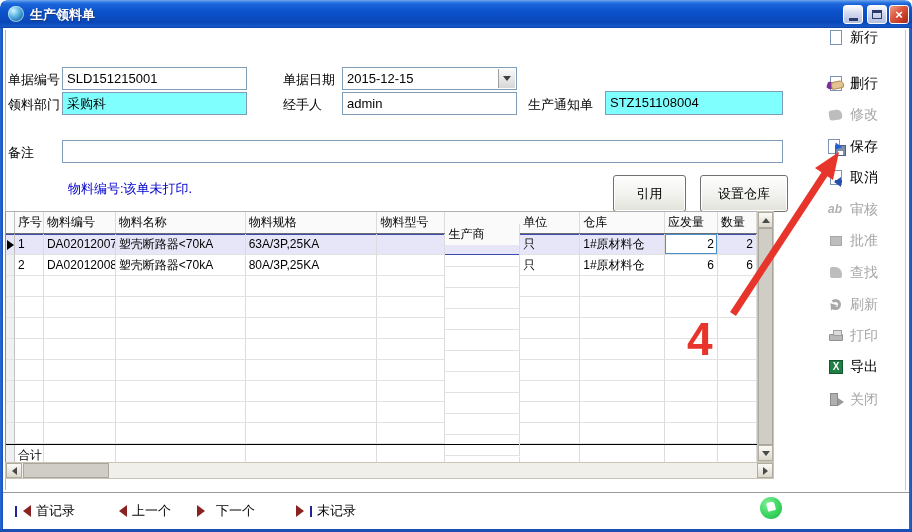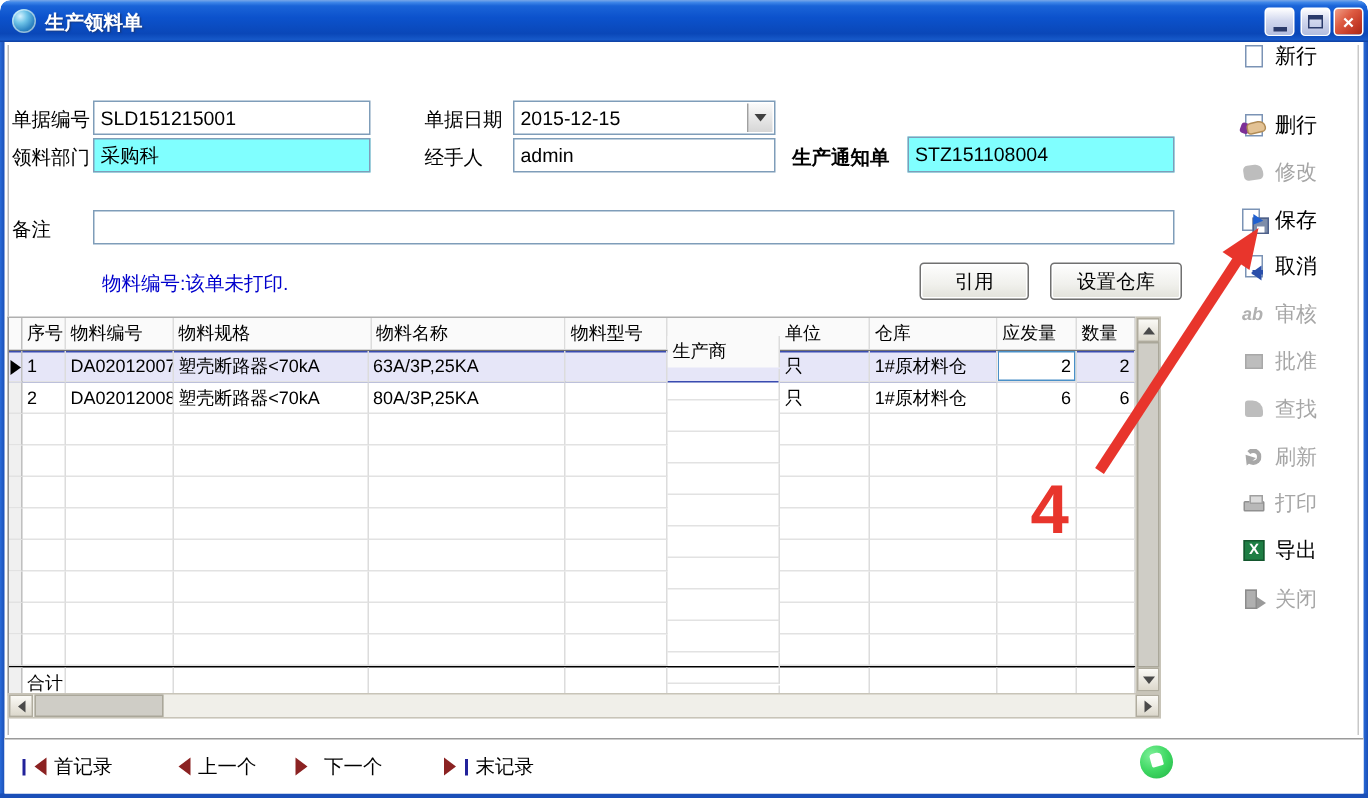--- a/index.html
+++ b/index.html
@@ -32,21 +32,21 @@
   
   .flabel { position:absolute; font-size:13px; color:#000; white-space:nowrap; }
   .finput { position:absolute; border:1px solid #7f9db9; background:#fff; font-size:13px;
             padding-left:4px; line-height:21px; white-space:nowrap; overflow:hidden; }
   .cyan { background:#80ffff; }
   .combo-arrow { position:absolute; right:1px; top:1px; width:17px; height:19px;
     background:linear-gradient(180deg,#fafafa,#d6d6d6); border-left:1px solid #a0a0a0;
     display:flex; align-items:center; justify-content:center; }
   .chev-down { width:0; height:0; border:4px solid transparent; border-top:5px solid #404040; margin-top:4px; }
   .print-info { position:absolute; left:68px; top:180px; font-size:13px; color:#0000cc; }
-  .pushbtn { position:absolute; height:25px; border:1px solid #707070; border-radius:3px;
+  .pushbtn { position:absolute; height:37px; border:1px solid #707070; border-radius:3px;
     background:linear-gradient(180deg,#fefefe,#f0f0ec 60%,#e2e2da); font-size:13px; color:#000;
     display:flex; align-items:center; justify-content:center; box-shadow:inset 0 0 0 1px #fff; }
   
   .grid { position:absolute; left:5px; top:211px; width:752px; border-left:1px solid #909090; border-top:1px solid #b0b0b0; background:#fff; }
   .trow { display:flex; height:21px; }
   .thead { height:22px; background:#fafafa; border-bottom:1px solid #707070; }
   .cell { height:100%; border-right:1px solid #dcdcdc; border-bottom:1px solid #e2e2e2;
     font-size:12px; line-height:20px; padding:0 3px; white-space:nowrap; overflow:hidden; color:#000; }
   .thead .cell { border-bottom:none; background:#fafafa; }
   .ind { background:#f0f0f0; border-right:1px solid #c0c0c0; padding:0; position:relative; }
@@ -149,38 +149,38 @@
         <span class="chev-down"></span>
       </span>
   </div>
 
   <div class="flabel" style="left:8px; top:96px;">领料部门</div>
   <div class="finput cyan" style="left:62px; top:92px; width:185px; height:23px;">采购科</div>
 
   <div class="flabel" style="left:283px; top:96px;">经手人</div>
   <div class="finput" style="left:342px; top:92px; width:175px; height:23px;">admin</div>
 
-  <div class="flabel" style="left:528px; top:96px;font-weight:bold;">生产通知单</div>
+  <div class="flabel" style="left:528px; top:96px;">生产通知单</div>
   <div class="finput cyan" style="left:605px; top:91px; width:178px; height:24px;">STZ151108004</div>
 
   <div class="flabel" style="left:8px; top:144px;">备注</div>
   <div class="finput" style="left:62px; top:140px; width:721px; height:23px;"></div>
 
   <div class="print-info">物料编号:该单未打印.</div>
 
   <div class="pushbtn" style="left:613px; top:175px; width:73px;">引用</div>
   <div class="pushbtn" style="left:700px; top:175px; width:88px;">设置仓库</div>
 
   <div class="grid">
     <div class="trow thead">
       <div class="cell cw0 ind"></div>
       <div class="cell cw1">序号</div>
       <div class="cell cw2">物料编号</div>
+      <div class="cell cw3">物料名称</div>
       <div class="cell cw4">物料规格</div>
-      <div class="cell cw3">物料名称</div>
       <div class="cell cw5">物料型号</div>
       <div class="cell cw6">生产商</div>
       <div class="cell cw7">单位</div>
       <div class="cell cw8">仓库</div>
       <div class="cell cw9">应发量</div>
       <div class="cell cw10">数量</div>
     </div>
 
     <div class="trow selected">
       <div class="cell cw0 ind">

